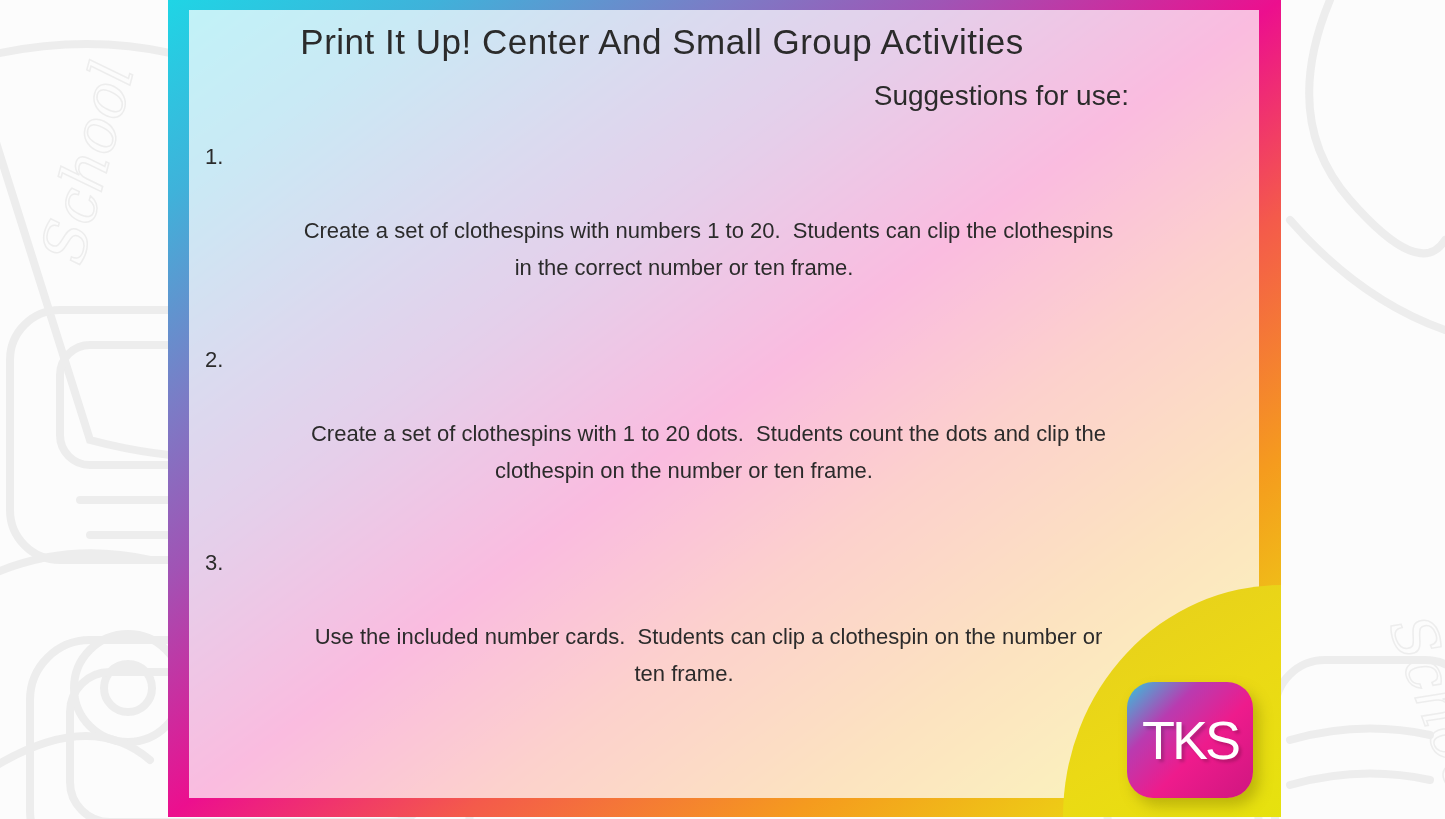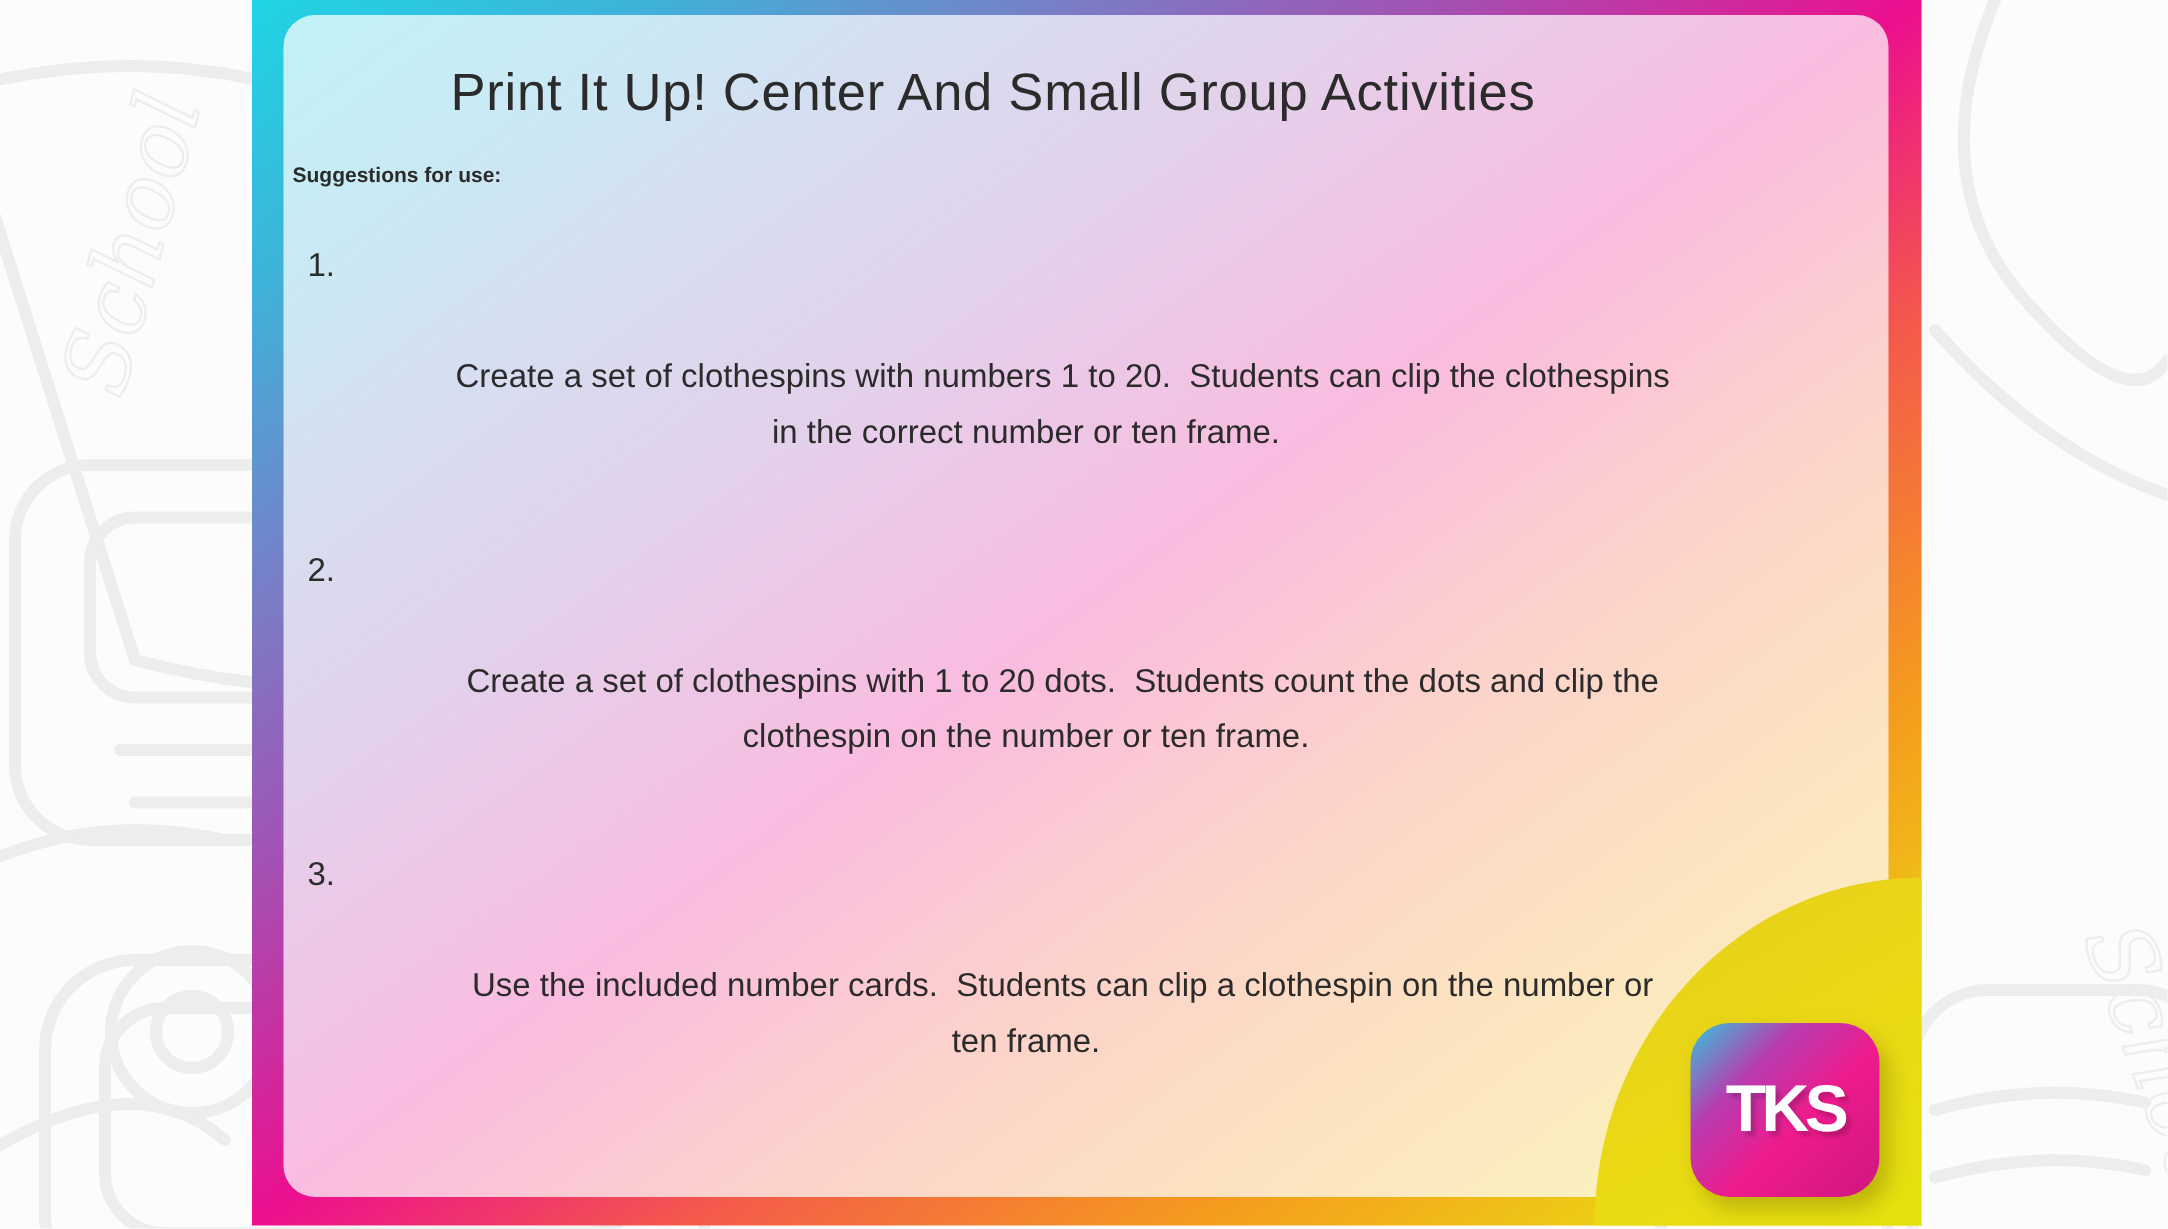--- a/index.html
+++ b/index.html
@@ -22,42 +22,41 @@
     padding:10px 22px 19px 21px;
     background:linear-gradient(to bottom right,
       #1fd5e5 0%, #3fb2da 12%, #7b7cc6 25%, #a054b5 35%,
       #ec0f8e 50%, #f45a4b 63%, #f59b1e 78%, #ecd414 92%, #e7e213 100%);
     z-index:1;
   }
   .card{
     position:relative;width:100%;height:100%;
     background:rgba(255,255,255,0.72);
     box-sizing:border-box;
-    padding-top:20px;
+    padding-top:0;
     overflow:hidden;
-    border-radius:21px;
   }
   
   .title{
     margin:10px 130px 0 6px;
     text-align:center;
     font-size:35px;line-height:44px;font-weight:400;
     letter-spacing:0.5px;
     white-space:pre-wrap;
   }
   .intro{
     margin:32px 130px 0 6px;
     text-align:center;
     font-size:23px;line-height:41px;font-weight:400;
     white-space:pre-wrap;
   }
   .suggestions{
     margin:18px 130px 0 6px;
-    text-align:left;
-    font-size:14px;line-height:28px;font-weight:700;
+    text-align:right;
+    font-size:28px;line-height:28px;font-weight:400;
   }
   .list{margin-top:28px;}
   .list-item{
     position:relative;
     margin:0 140px 18px 60px;
     text-align:center;
     font-size:22px;line-height:37px;font-weight:400;
     white-space:pre-wrap;
     min-height:74px;
   }
@@ -77,21 +76,21 @@
   .tks-logo{
     position:absolute;left:959px;top:682px;
     width:126px;height:116px;
     border-radius:26px;
     background:linear-gradient(135deg,#31c6de 0%,#b93bb0 30%,#ee1b8c 58%,#cf1680 100%);
     box-shadow:6px 8px 14px rgba(110,100,0,0.35);
     display:flex;align-items:center;justify-content:center;
     z-index:4;
   }
   .tks-logo span{
-    color:#ffffff;font-weight:700;font-size:44px;
+    color:#ffffff;font-weight:400;font-size:54px;
     letter-spacing:-3px;
     text-shadow:3px 3px 3px rgba(0,0,0,0.18);
   }
 </style>
 </head>
 <body>
 
 <svg class="doodles" width="1445" height="819" viewBox="0 0 1445 819" fill="none" stroke="#ededed" stroke-width="8" stroke-linecap="round">
 
   <text class="doodle-word" x="30" y="260" transform="rotate(-75 60 230)">School</text>

